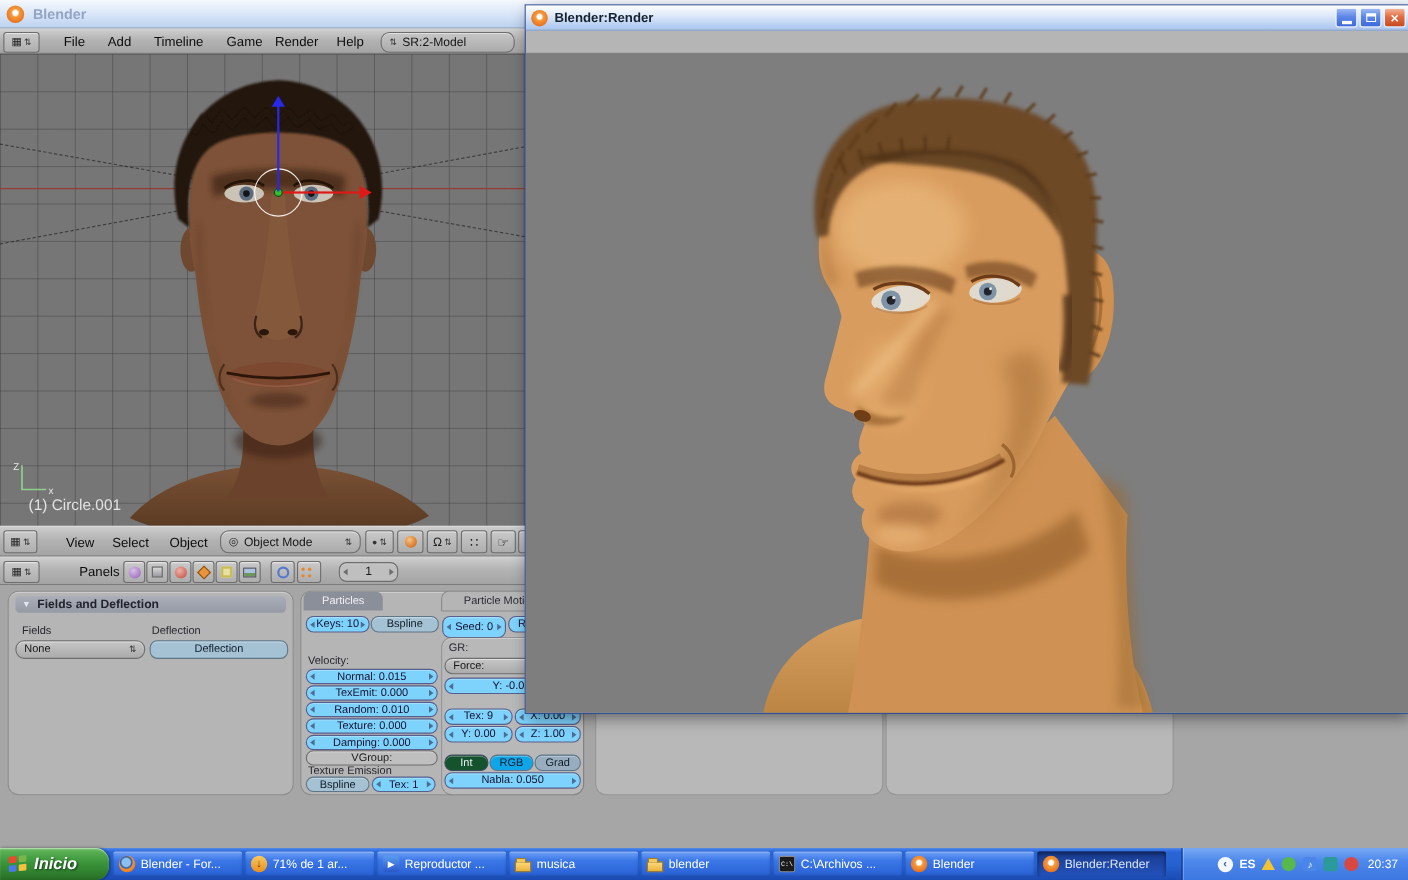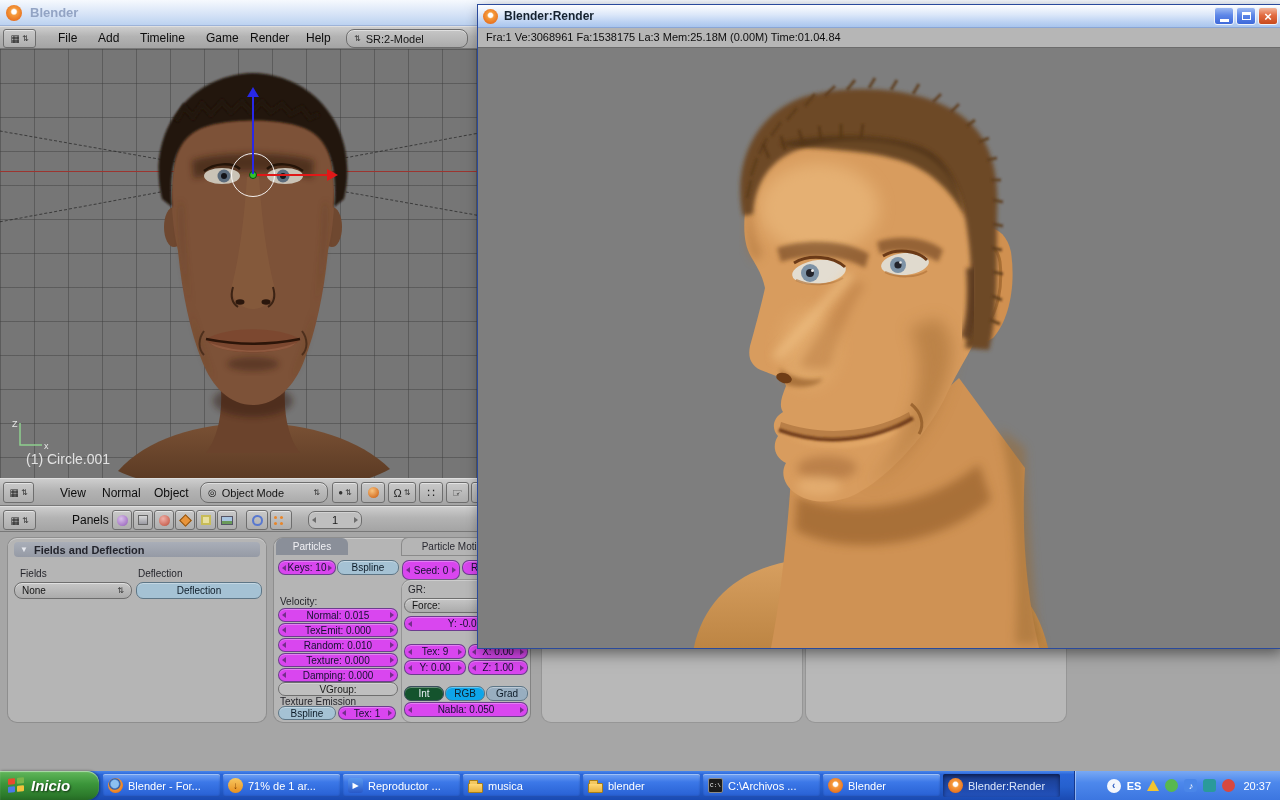--- a/index.html
+++ b/index.html
@@ -34,21 +34,21 @@
 
 .barea{position:absolute;left:0;top:532px;width:1280px;height:239px;background:#a6a6a6}
 .panel{position:absolute;background:#b5b5b5;border-radius:9px;box-shadow:0 0 0 1px rgba(122,122,122,.55),inset 0 1px 0 rgba(255,255,255,.3)}
 .ghost{position:absolute;background:#b8b8b8;border-radius:9px;box-shadow:0 0 0 1px rgba(130,130,130,.45)}
 .phdr{position:absolute;background:linear-gradient(#a9aeb8,#959aa5);border-radius:4px;display:flex;align-items:center;gap:6px;font-size:11px;font-weight:bold;color:#23242c;padding:0 6px}
 .ptri{font-size:8px;color:#e6e8ee}
 .ptab{position:absolute;border-radius:6px 6px 0 0;font-size:10px;display:flex;align-items:center;justify-content:center}
 .ptab.on{background:#8a8f99;color:#f1f1f5}
 .ptab.off{background:#b5b5b5;color:#2a2a32;box-shadow:0 0 0 1px #8a8a8a}
 .plbl{position:absolute;font-size:10px;color:#26262c}
-.num{position:absolute;background:#d946ef;border:1px solid rgba(72,58,110,.75);border-radius:7px;font-size:10px;color:#141030;display:flex;align-items:center;justify-content:center;box-shadow:inset 0 1px 0 rgba(255,255,255,.3)}
+.num{position:absolute;background:#7dd3fc;border:1px solid rgba(72,58,110,.75);border-radius:7px;font-size:10px;color:#141030;display:flex;align-items:center;justify-content:center;box-shadow:inset 0 1px 0 rgba(255,255,255,.3)}
 .num:before{content:"";position:absolute;left:3px;top:50%;margin-top:-3px;border:3px solid transparent;border-left:none;border-right:4px solid rgba(35,25,60,.55)}
 .num:after{content:"";position:absolute;right:3px;top:50%;margin-top:-3px;border:3px solid transparent;border-right:none;border-left:4px solid rgba(35,25,60,.55)}
 .num.gray{background:#bfbfbf;border-color:#6e6e6e;color:#1a1a1a}
 .num.gray:before,.num.gray:after{border-right-color:rgba(40,40,40,.55);border-left-color:rgba(40,40,40,.55)}
 .num.plain:before,.num.plain:after{display:none}
 .tgl{position:absolute;background:#a5c2d4;border:1px solid #5e7686;border-radius:7px;font-size:10px;color:#0e1c28;display:flex;align-items:center;justify-content:center;box-shadow:inset 0 1px 0 rgba(255,255,255,.35)}
 .tgl.on{background:#14532d;color:#eaf0f6;border-color:#3c4c5c}
 
 .sc{border-radius:50%}
 .dots{width:3px;height:3px;border-radius:50%;background:#e8862a;box-shadow:6px 0 0 #e8862a,0 6px 0 #e8862a,6px 6px 0 #e8862a;margin:-6px 6px 0 -6px}
@@ -182,21 +182,21 @@
       </svg>
       <div class="objlbl">(1) Circle.001</div>
     </div>
 
     <div class="bbar" style="top:478px;height:28px">
       <div class="hbtn" style="left:3px;top:3px;width:31px;height:21px">
         <span>▦</span>
           <span class="st">⇅</span>
       </div>
       <span class="mi" style="left:60px;top:7px">View</span>
-      <span class="mi" style="left:102px;top:7px">Normal</span>
+      <span class="mi" style="left:102px;top:7px">Select</span>
       <span class="mi" style="left:154px;top:7px">Object</span>
       <div class="gdd" style="left:200px;top:3px;width:128px;height:21px">
         <span style="font-size:10px">◎</span>
         <span>Object Mode</span>
         <span class="st" style="margin-left:auto">⇅</span>
       </div>
       <div class="hbtn" style="left:332px;top:3px;width:26px;height:21px">
         <span style="font-size:8px;color:#333">●</span>
           <span class="st">⇅</span>
       </div>
@@ -315,23 +315,20 @@
       <div class="xbtn b" style="right:46px">
           <span class="mingl"></span>
         </div>
       <div class="xbtn b" style="right:24px">
           <span class="resgl"></span>
         </div>
       <div class="xbtn r" style="right:2px">
           <span class="xgl">×</span>
         </div>
     </div>
-    <div class="xstats">
-      <span>Fra:1  Ve:3068961  Fa:1538175  La:3 Mem:25.18M (0.00M) Time:01.04.84</span>
-    </div>
     <div class="xcanvas">
       
       <svg width="802" height="600" viewBox="0 0 800 600">
         <defs>
           <filter id="rb1" x="-30%" y="-30%" width="160%" height="160%">
               <feGaussianBlur stdDeviation="1"></feGaussianBlur>
             </filter>
           <filter id="rb2" x="-30%" y="-30%" width="160%" height="160%">
               <feGaussianBlur stdDeviation="2"></feGaussianBlur>
             </filter>

